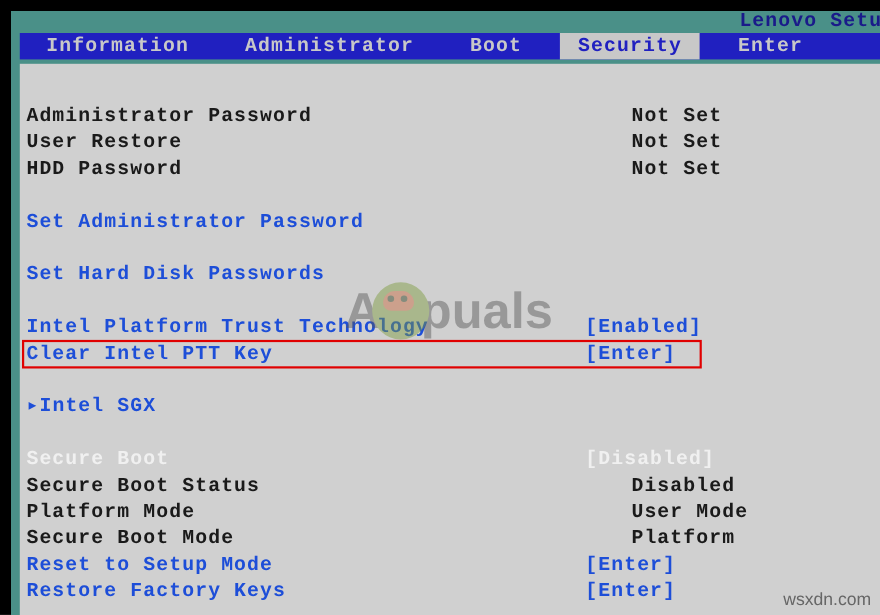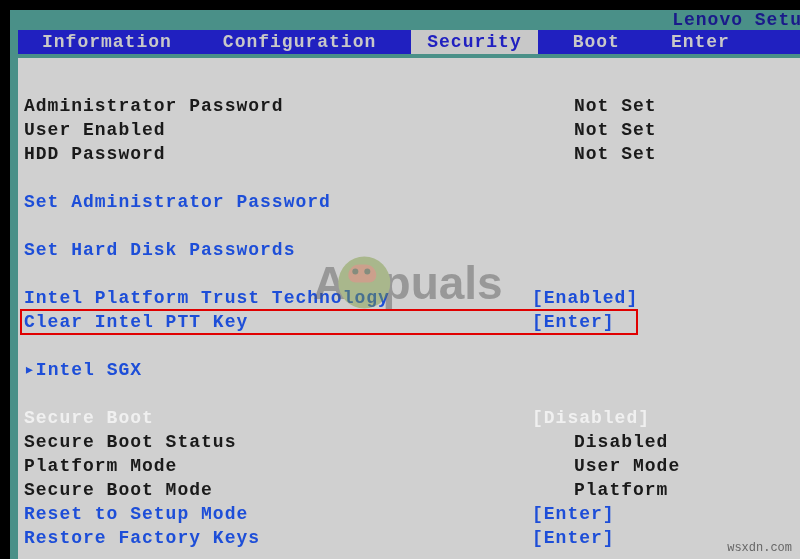--- a/index.html
+++ b/index.html
@@ -142,51 +142,51 @@
       font-family: Arial, sans-serif;
       font-size: 46px;
       font-weight: bold;
       color: #555;
       letter-spacing: 0;
     }
     .source-label {
       position: absolute;
       bottom: 4px;
       right: 8px;
-      font-family: Liberation Mono, monospace;
-      font-size: 12px;
+      font-family: Liberation Sans, sans-serif;
+      font-size: 16px;
       font-weight: normal;
       color: #666;
       z-index: 200;
     }
   </style>
 </head>
 <body>
 
 <div class="outer-frame">
   <div class="title-bar">
     <span>Lenovo Setu</span>
   </div>
 
   <div class="menu-bar">
     <span class="menu-item">Information</span>
-    <span class="menu-item">Configuration</span>
+    <span class="menu-item">Administrator</span>
+    <span class="menu-item">Boot</span>
     <span class="menu-item selected">Security</span>
-    <span class="menu-item">Boot</span>
     <span class="menu-item">Enter</span>
   </div>
 
   <div class="content-area">
 
     <div class="row black-text">
       <span class="label">Administrator Password</span>
       <span class="value">Not Set</span>
     </div>
     <div class="row black-text">
-      <span class="label">User Enabled</span>
+      <span class="label">User Restore</span>
       <span class="value">Not Set</span>
     </div>
     <div class="row black-text">
       <span class="label">HDD Password</span>
       <span class="value">Not Set</span>
     </div>
 
     <div class="row"></div>
 
     <div class="row blue-text">

